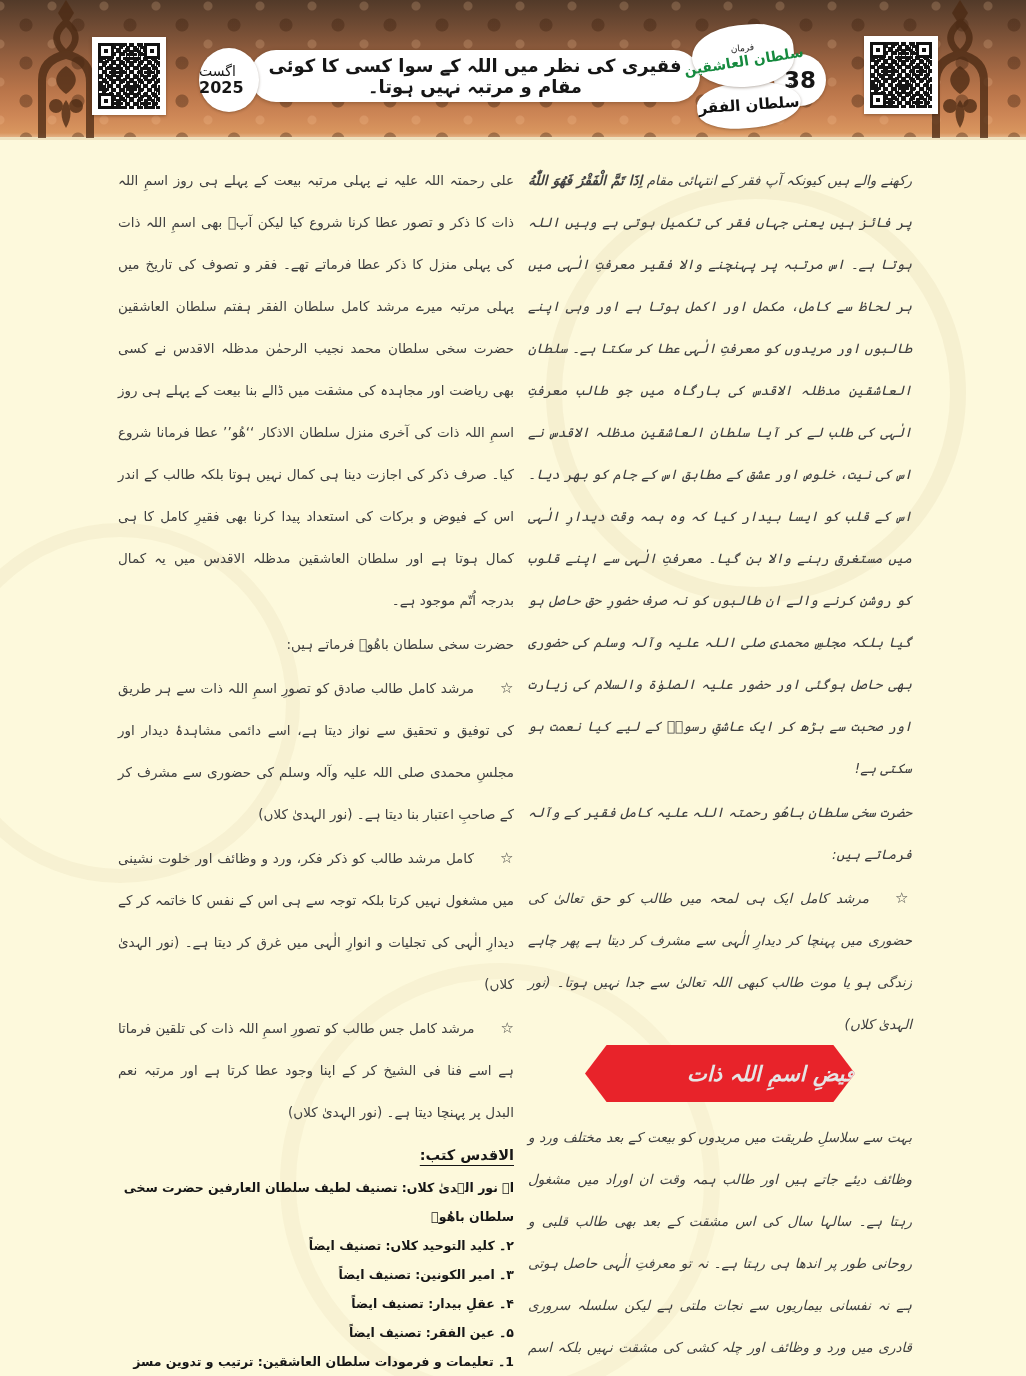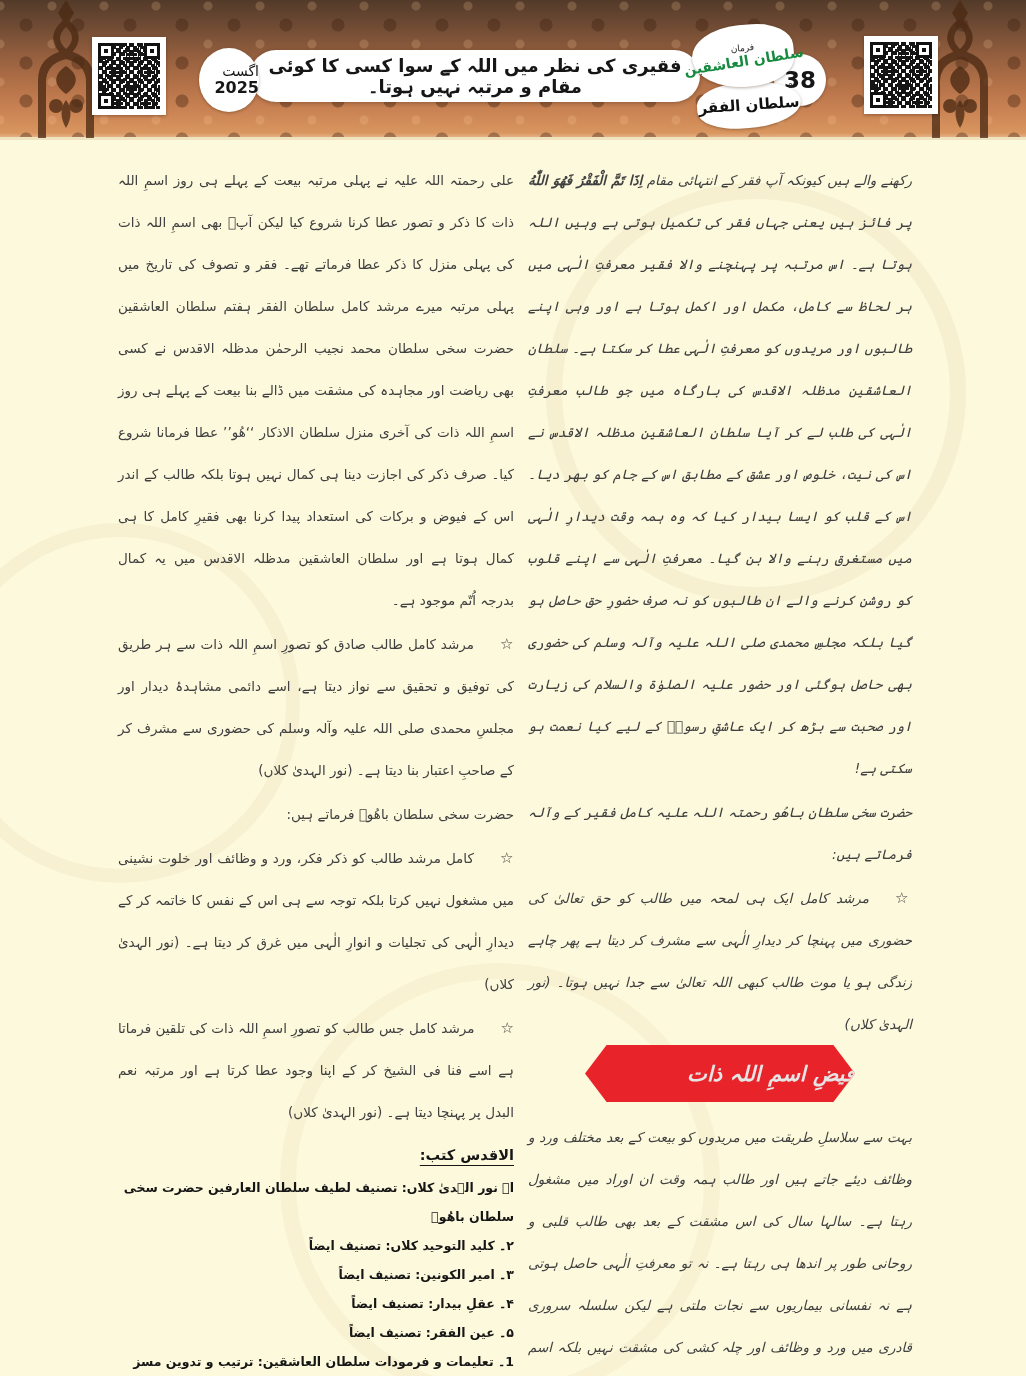--- a/index.html
+++ b/index.html
@@ -37,21 +37,21 @@
       conic-gradient(#151515 25%, transparent 0 50%, #151515 0 75%, transparent 0) 0 0/9px 9px,
       conic-gradient(#151515 25%, transparent 0 50%, #151515 0 75%, transparent 0) 4px 3px/7px 7px;
   }
   .finder { position:absolute; width:16px; height:16px; border:3px solid #111;
             background:radial-gradient(circle,#111 32%,#fff 36%); }
   .f1 { top:0; left:0; } .f2 { top:0; right:0; } .f3 { bottom:0; left:0; }
 
   .date-badge {
     position:absolute; left:199px; top:48px; width:60px; height:64px;
     background:#fff; border-radius:50%;
-    display:flex; flex-direction:column; align-items:flex-start; justify-content:center;
+    display:flex; flex-direction:column; align-items:flex-end; justify-content:center;
     box-shadow:0 1px 3px rgba(50,25,5,.35); z-index:3;
   }
   .date-badge .mo { font-size:14px; line-height:16px; }
   .date-badge .yr { font-size:16px; font-weight:bold; line-height:18px; direction:ltr; }
 
   .farman-pill {
     position:absolute; left:250px; top:50px; width:450px; height:52px;
     background:#fff; border-radius:28px;
     display:flex; align-items:center; justify-content:center;
     box-shadow:0 1px 4px rgba(50,25,5,.35); z-index:2;
@@ -213,24 +213,24 @@
           <span class="star">☆</span><span>مرشد کامل ایک ہی لمحہ میں طالب کو حق تعالیٰ کی حضوری میں پہنچا کر دیدارِ الٰہی سے مشرف کر دیتا ہے پھر چاہے زندگی ہو یا موت طالب کبھی اللہ تعالیٰ سے جدا نہیں ہوتا۔ (نور الہدیٰ کلاں)</span>
         </p>
         <div class="banner">
           <span>فیضِ اسمِ اللہ ذات</span>
         </div>
         <p class="para">بہت سے سلاسلِ طریقت میں مریدوں کو بیعت کے بعد مختلف ورد و وظائف دیئے جاتے ہیں اور طالب ہمہ وقت ان اوراد میں مشغول رہتا ہے۔ سالہا سال کی اس مشقت کے بعد بھی طالب قلبی و روحانی طور پر اندھا ہی رہتا ہے۔ نہ تو معرفتِ الٰہی حاصل ہوتی ہے نہ نفسانی بیماریوں سے نجات ملتی ہے لیکن سلسلہ سروری قادری میں ورد و وظائف اور چلہ کشی کی مشقت نہیں بلکہ اسم اللہ ذات کا فیض ہے۔ گزشتہ ادوار میں اسمِ اللہ ذات کا ذکر و تصور کڑی ریاضت کے بعد طالب کو عطا کیا جاتا ہے تا کہ یہ پرکھا جا سکے کہ طالب اپنی طلب میں صادق ہے بھی یا نہیں۔ سلطان الفقر ششم حضرت سخی سلطان محمد اصغر</p>
       </section>
 
       <section class="col col-left">
         <p class="para">علی رحمتہ اللہ علیہ نے پہلی مرتبہ بیعت کے پہلے ہی روز اسمِ اللہ ذات کا ذکر و تصور عطا کرنا شروع کیا لیکن آپؐ بھی اسمِ اللہ ذات کی پہلی منزل کا ذکر عطا فرماتے تھے۔ فقر و تصوف کی تاریخ میں پہلی مرتبہ میرے مرشد کامل سلطان الفقر ہفتم سلطان العاشقین حضرت سخی سلطان محمد نجیب الرحمٰن مدظلہ الاقدس نے کسی بھی ریاضت اور مجاہدہ کی مشقت میں ڈالے بنا بیعت کے پہلے ہی روز اسمِ اللہ ذات کی آخری منزل سلطان الاذکار ‘‘ھُو’’ عطا فرمانا شروع کیا۔ صرف ذکر کی اجازت دینا ہی کمال نہیں ہوتا بلکہ طالب کے اندر اس کے فیوض و برکات کی استعداد پیدا کرنا بھی فقیرِ کامل کا ہی کمال ہوتا ہے اور سلطان العاشقین مدظلہ الاقدس میں یہ کمال بدرجہ اُتّم موجود ہے۔</p>
+        <p class="para intro">حضرت سخی سلطان باھُوؒ فرماتے ہیں:</p>
         <p class="para quote">
           <span class="star">☆</span><span>مرشد کامل طالب صادق کو تصورِ اسمِ اللہ ذات سے ہر طریق کی توفیق و تحقیق سے نواز دیتا ہے، اسے دائمی مشاہدۂ دیدار اور مجلسِ محمدی صلی اللہ علیہ وآلہ وسلم کی حضوری سے مشرف کر کے صاحبِ اعتبار بنا دیتا ہے۔ (نور الہدیٰ کلاں)</span>
         </p>
-        <p class="para intro">حضرت سخی سلطان باھُوؒ فرماتے ہیں:</p>
         <p class="para quote">
           <span class="star">☆</span><span>کامل مرشد طالب کو ذکر فکر، ورد و وظائف اور خلوت نشینی میں مشغول نہیں کرتا بلکہ توجہ سے ہی اس کے نفس کا خاتمہ کر کے دیدارِ الٰہی کی تجلیات و انوارِ الٰہی میں غرق کر دیتا ہے۔ (نور الہدیٰ کلاں)</span>
         </p>
         <p class="para quote">
           <span class="star">☆</span><span>مرشد کامل جس طالب کو تصورِ اسمِ اللہ ذات کی تلقین فرماتا ہے اسے فنا فی الشیخ کر کے اپنا وجود عطا کرتا ہے اور مرتبہ نعم البدل پر پہنچا دیتا ہے۔ (نور الہدیٰ کلاں)</span>
         </p>
         <p class="refs-heading">الاقدس کتب:</p>
         <ul class="refs">
           <li>ا۔ نور الہدیٰ کلاں:  تصنیف لطیف سلطان العارفین حضرت سخی سلطان باھُوؒ</li>
           <li>۲۔ کلید التوحید کلاں:  تصنیف ایضاً</li>

